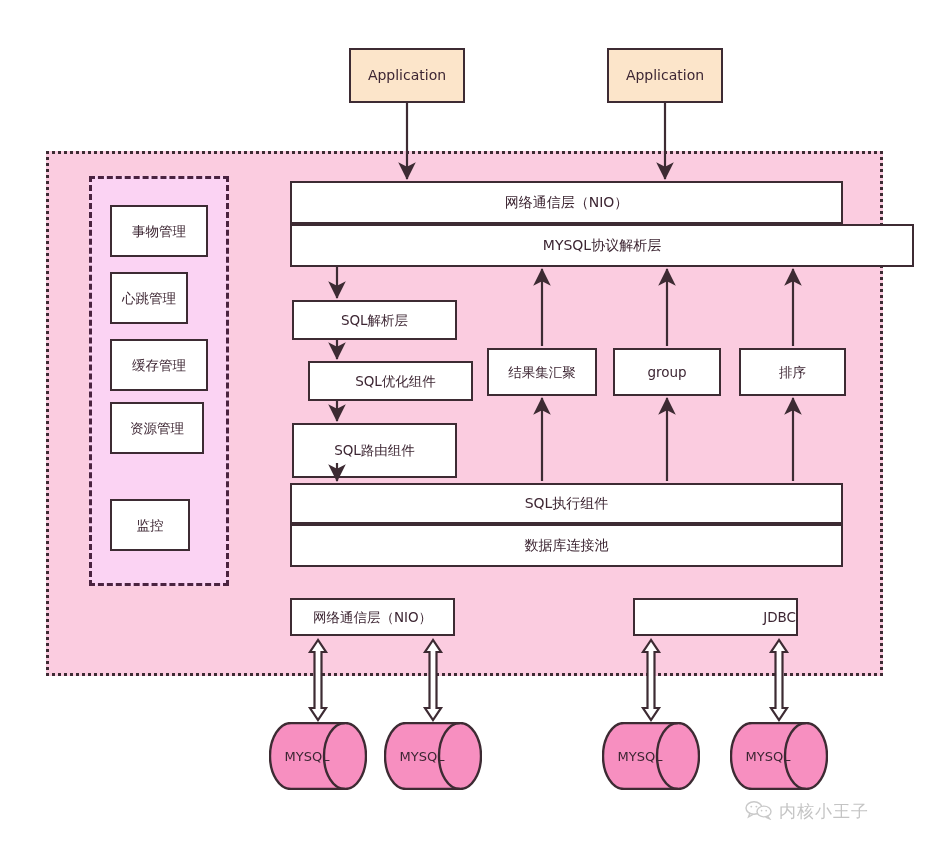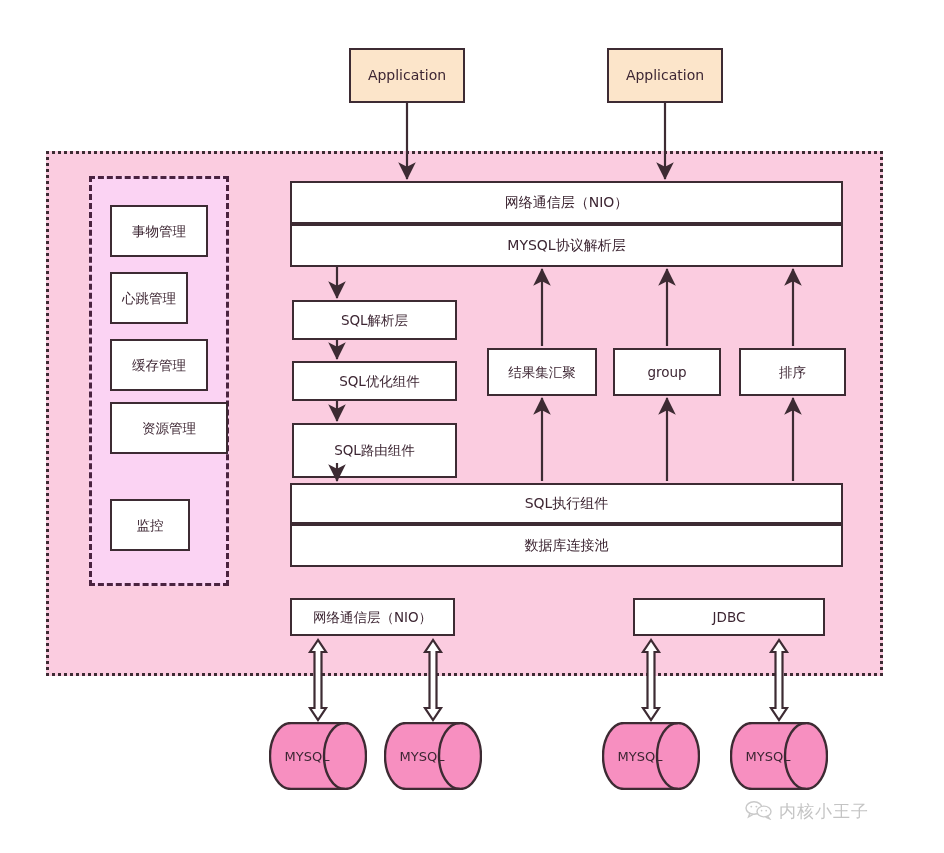--- a/index.html
+++ b/index.html
@@ -116,38 +116,38 @@
 
   <div class="node white-box" style="left:110px; top:205px; width:98px; height:52px;">
     <span>事物管理</span>
   </div>
   <div class="node white-box" style="left:110px; top:272px; width:78px; height:52px;">
     <span>心跳管理</span>
   </div>
   <div class="node white-box" style="left:110px; top:339px; width:98px; height:52px;">
     <span>缓存管理</span>
   </div>
-  <div class="node white-box" style="left:110px; top:402px; width:118px; height:52px;">
+  <div class="node white-box" style="left:110px; top:402px; width:94px; height:52px;">
     <span>资源管理</span>
   </div>
   <div class="node white-box" style="left:110px; top:499px; width:80px; height:52px;">
     <span>监控</span>
   </div>
 
   <div class="node white-box wide" style="left:290px; top:181px; width:553px; height:43px;">
     <span>网络通信层（NIO）</span>
   </div>
-  <div class="node white-box wide" style="left:290px; top:224px; width:553px; height:43px;">
+  <div class="node white-box wide" style="left:290px; top:224px; width:624px; height:43px;">
     <span>MYSQL协议解析层</span>
   </div>
 
   <div class="node white-box" style="left:292px; top:300px; width:165px; height:40px;">
     <span>SQL解析层</span>
   </div>
-  <div class="node white-box" style="left:292px; top:361px; width:165px; height:40px;padding-left:10px;">
+  <div class="node white-box" style="left:308px; top:361px; width:165px; height:40px;padding-left:10px;">
     <span>SQL优化组件</span>
   </div>
   <div class="node white-box" style="left:292px; top:423px; width:165px; height:55px;">
     <span>SQL路由组件</span>
   </div>
 
   <div class="node white-box" style="left:487px; top:348px; width:110px; height:48px;">
     <span>结果集汇聚</span>
   </div>
   <div class="node white-box" style="left:613px; top:348px; width:108px; height:48px;">
@@ -160,21 +160,21 @@
   <div class="node white-box wide" style="left:290px; top:483px; width:553px; height:41px;">
     <span>SQL执行组件</span>
   </div>
   <div class="node white-box wide" style="left:290px; top:524px; width:553px; height:43px;">
     <span>数据库连接池</span>
   </div>
 
   <div class="node white-box" style="left:290px; top:598px; width:165px; height:38px;">
     <span>网络通信层（NIO）</span>
   </div>
-  <div class="node white-box" style="left:633px; top:598px; width:192px; height:38px;">
+  <div class="node white-box" style="left:633px; top:598px; width:165px; height:38px;justify-content:flex-end;">
     <span>JDBC</span>
   </div>
 
   <div class="cyl" style="left:269px; top:722px; width:98px; height:68px;">
     <svg width="98" height="68" viewBox="0 0 98 68">
       <path d="M 22 1 L 76 1 A 21 33 0 0 1 76 67 L 22 67 A 21 33 0 0 1 22 1 Z" fill="#f78fc0" stroke="#3d2b33" stroke-width="2.4"></path>
       <path d="M 76 1 A 21 33 0 0 0 76 67" fill="none" stroke="#3d2b33" stroke-width="2.4"></path>
     </svg>
     <div class="cyl-label">MYSQL</div>
   </div>

